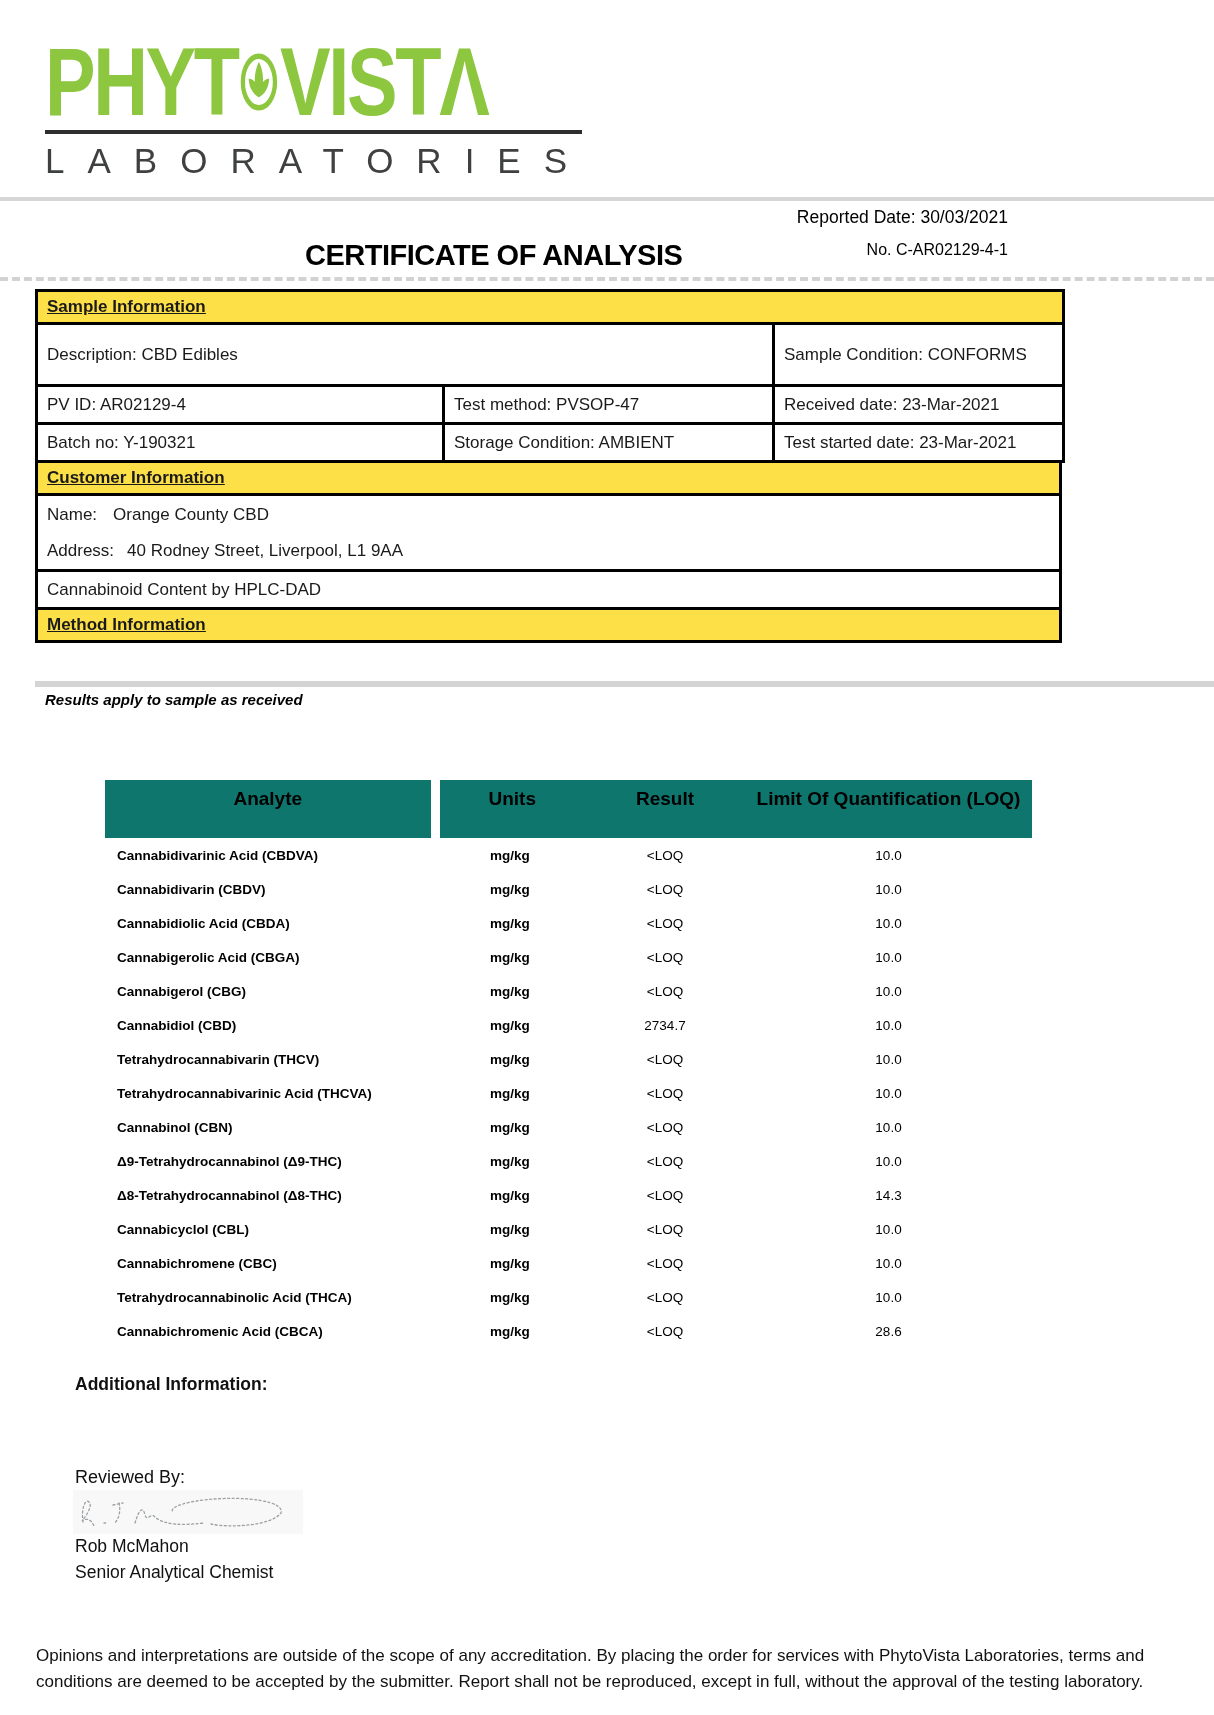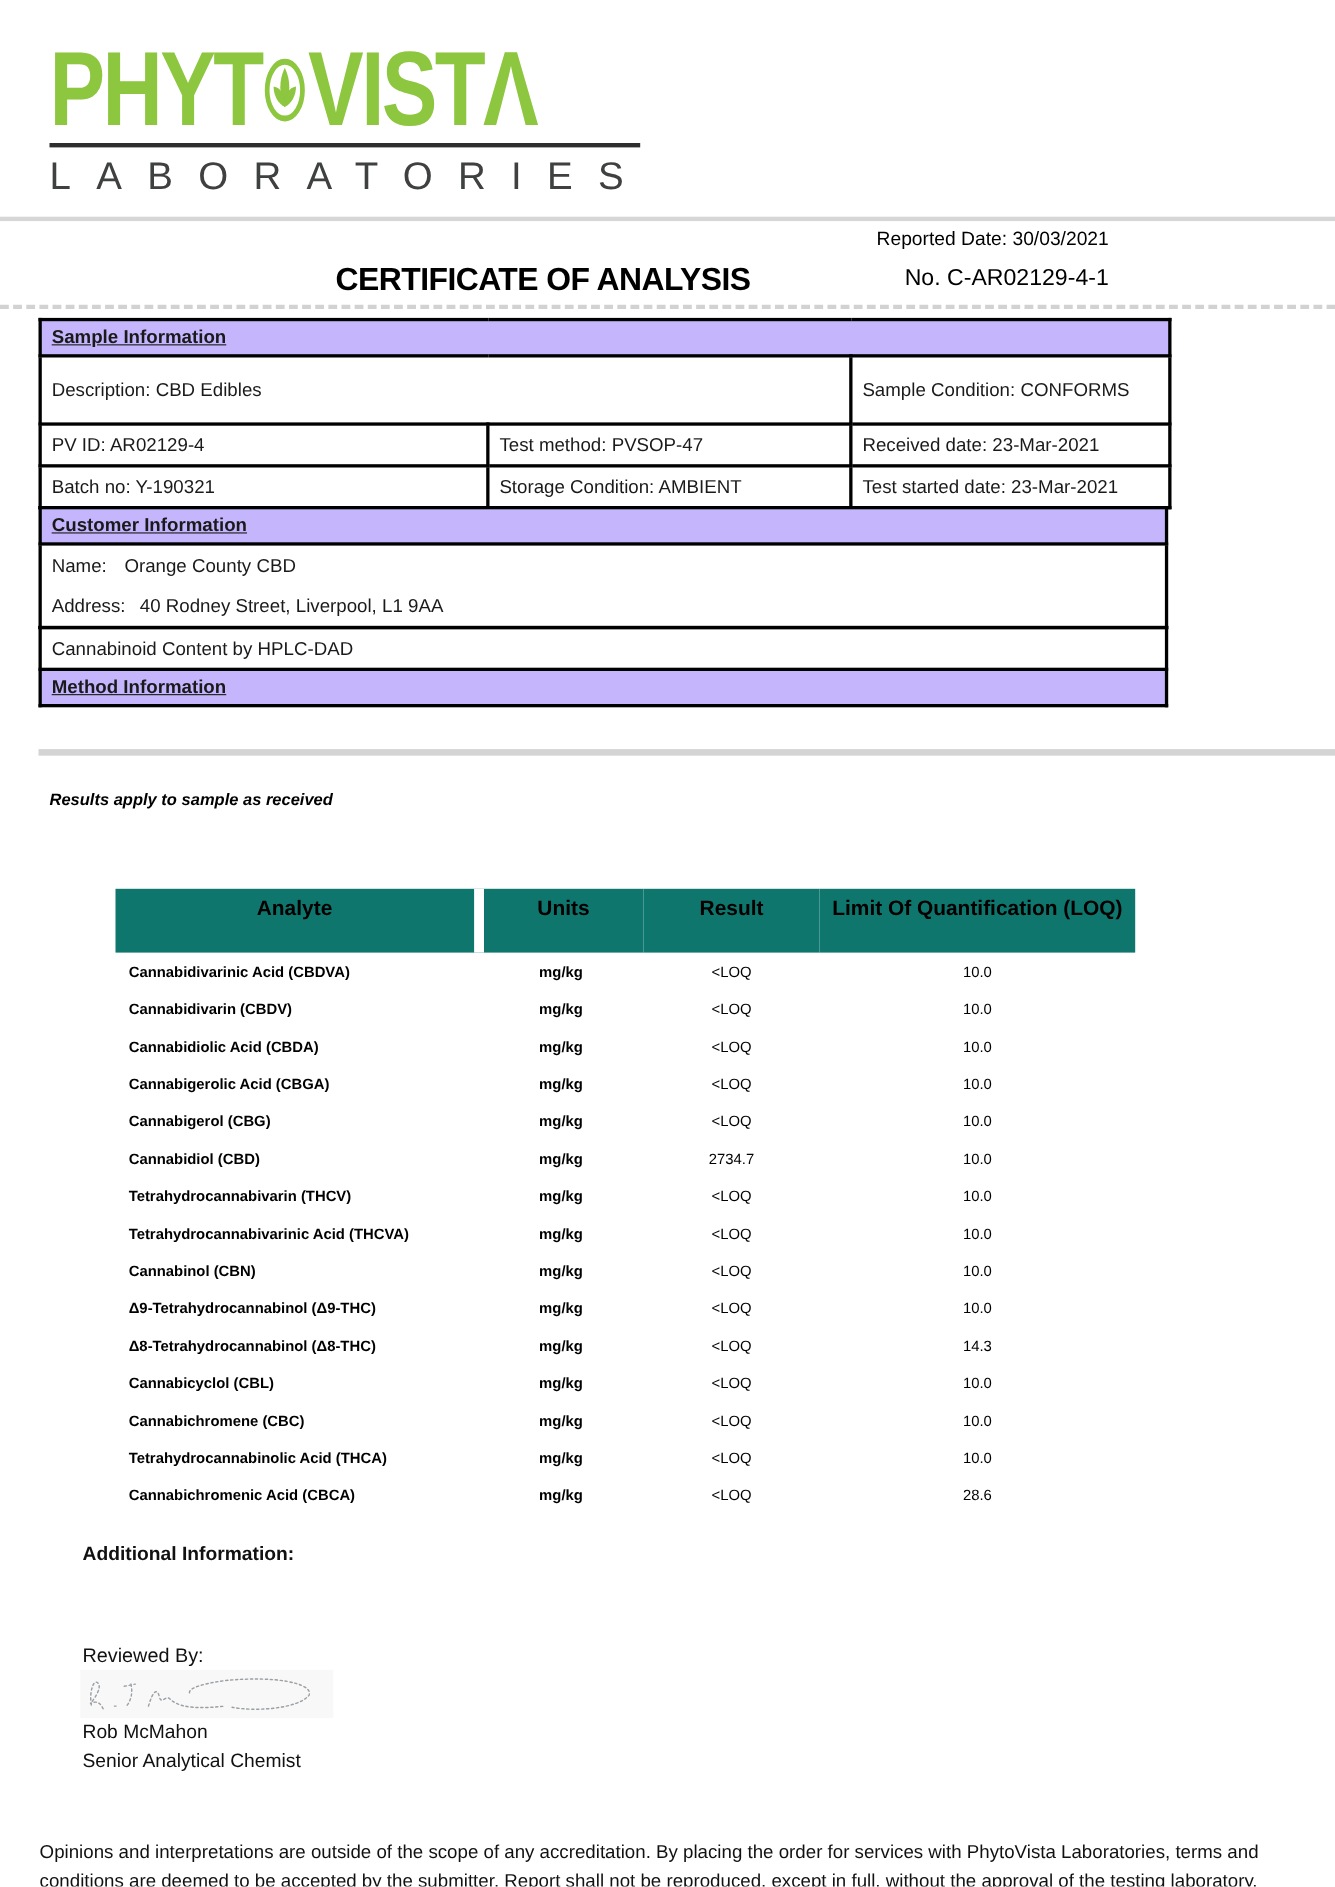--- a/index.html
+++ b/index.html
@@ -31,45 +31,45 @@
   }
   .contact { text-align: right; font-size: 19px; line-height: 25px; padding-top: 8px; color: #111; }
 
   .page-rule { width: 1214px; height: 4px; background: #d6d6d6; margin-top: 16px; }
 
   
   .title-row { position: relative; height: 76px; }
   .coa-title { position: absolute; left: 305px; top: 38px; font-size: 29px; font-weight: bold; letter-spacing: -0.5px; color: #000; }
   .report-meta { position: absolute; right: 206px; top: 6px; text-align: right; }
   .reported-date { font-size: 17.5px; color: #000; }
-  .report-no { font-size: 21px; margin-top: 13px; color: #000; }
+  .report-no { font-size: 16px; margin-top: 13px; color: #000; }
 
   .dashed-rule { width: 1214px; border-top: 4px dashed #d2d2d2; }
 
   
   table.info { border-collapse: collapse; width: 1027px; table-layout: fixed; }
   table.info + table.info { margin-top: -3px; }
   table.info td { border: 3px solid #000; font-size: 17px; padding: 5px 9px; vertical-align: middle; }
   td.section-bar {
-    background: #c4b5fd; font-weight: bold; padding: 2px 9px;
+    background: #fde047; font-weight: bold; padding: 2px 9px; text-decoration: underline;
   }
   td.section-bar span { text-decoration: underline; font-size: 17px; }
   .sample-info { margin-top: 8px; }
   td.desc-cell { height: 62px; vertical-align: top; }
   td.small-row { height: 38px; }
   td.cust-cell { height: 76px; vertical-align: top; padding-top: 8px; }
   .cust-line { display: block; }
   .cust-line .lbl { display: inline-block; }
   .cust-line .val { margin-left: 16px; text-align: center; }
   .cust-gap { height: 16px; }
   td.method-cell { height: 38px; }
 
   
   .grey-band { width: 1190px; height: 6px; background: #d4d4d4; margin-top: 38px; }
-  .results-note { margin: 32px 0 0 10px; font-size: 15px; font-weight: bold; font-style: italic; color: #000; }
+  .results-note { margin: 4px 0 0 10px; font-size: 15px; font-weight: bold; font-style: italic; color: #000; }
 
   table.results { border-collapse: collapse; margin: 72px 0 0 70px; width: 927px; table-layout: fixed; }
   table.results col.c1 { width: 330px; }
   table.results col.c2 { width: 150px; }
   table.results col.c3 { width: 160px; }
   table.results col.c4 { width: 287px; }
   table.results th {
     background: #0f766e; height: 58px; vertical-align: top; padding-top: 8px;
     font-size: 19px; font-weight: bold; text-align: center; color: #000;
   }

